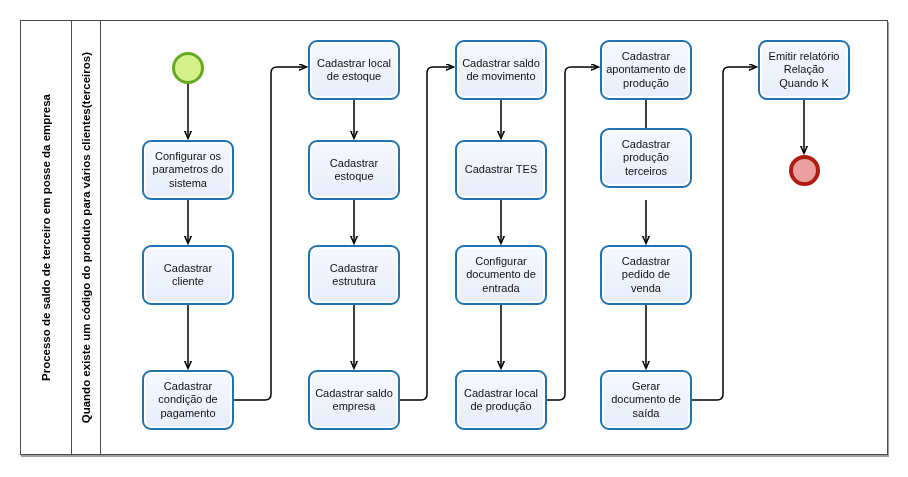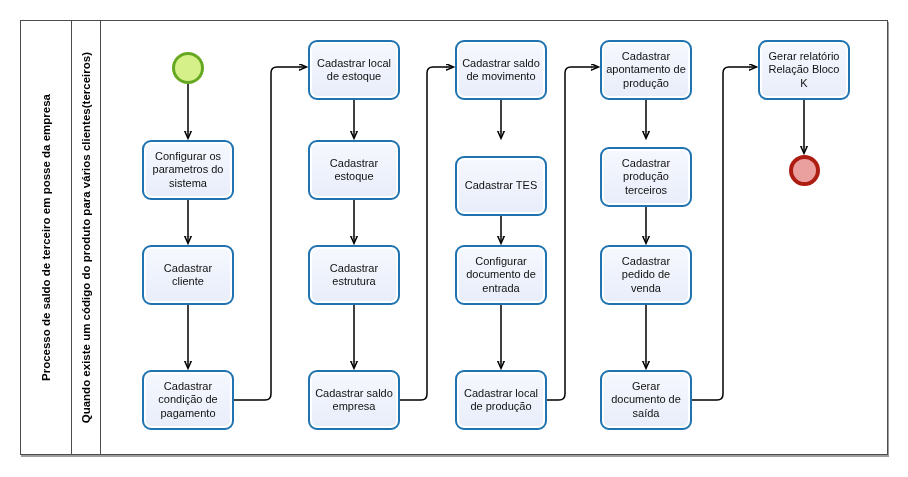--- a/index.html
+++ b/index.html
@@ -118,40 +118,40 @@
   <div class="task" style="left:308px;top:245px">
       <span>Cadastrar estrutura</span>
     </div>
   <div class="task" style="left:308px;top:370px">
       <span>Cadastrar saldo empresa</span>
     </div>
 
   <div class="task" style="left:455px;top:40px">
       <span>Cadastrar saldo de movimento</span>
     </div>
-  <div class="task" style="left:455px;top:156px">
+  <div class="task" style="left:455px;top:140px">
       <span>Cadastrar TES</span>
     </div>
   <div class="task" style="left:455px;top:245px">
       <span>Configurar documento de entrada</span>
     </div>
   <div class="task" style="left:455px;top:370px">
       <span>Cadastrar local de produção</span>
     </div>
 
   <div class="task" style="left:600px;top:40px">
       <span>Cadastrar apontamento de produção</span>
     </div>
-  <div class="task" style="left:600px;top:147px">
+  <div class="task" style="left:600px;top:128px">
       <span>Cadastrar produção terceiros</span>
     </div>
   <div class="task" style="left:600px;top:245px">
       <span>Cadastrar pedido de venda</span>
     </div>
   <div class="task" style="left:600px;top:370px">
       <span>Gerar documento de saída</span>
     </div>
 
   <div class="task" style="left:758px;top:40px">
-      <span>Gerar relatório Relação Bloco K</span>
+      <span>Emitir relatório Relação Quando K</span>
     </div>
 
 </div>
 
 </body></html>

